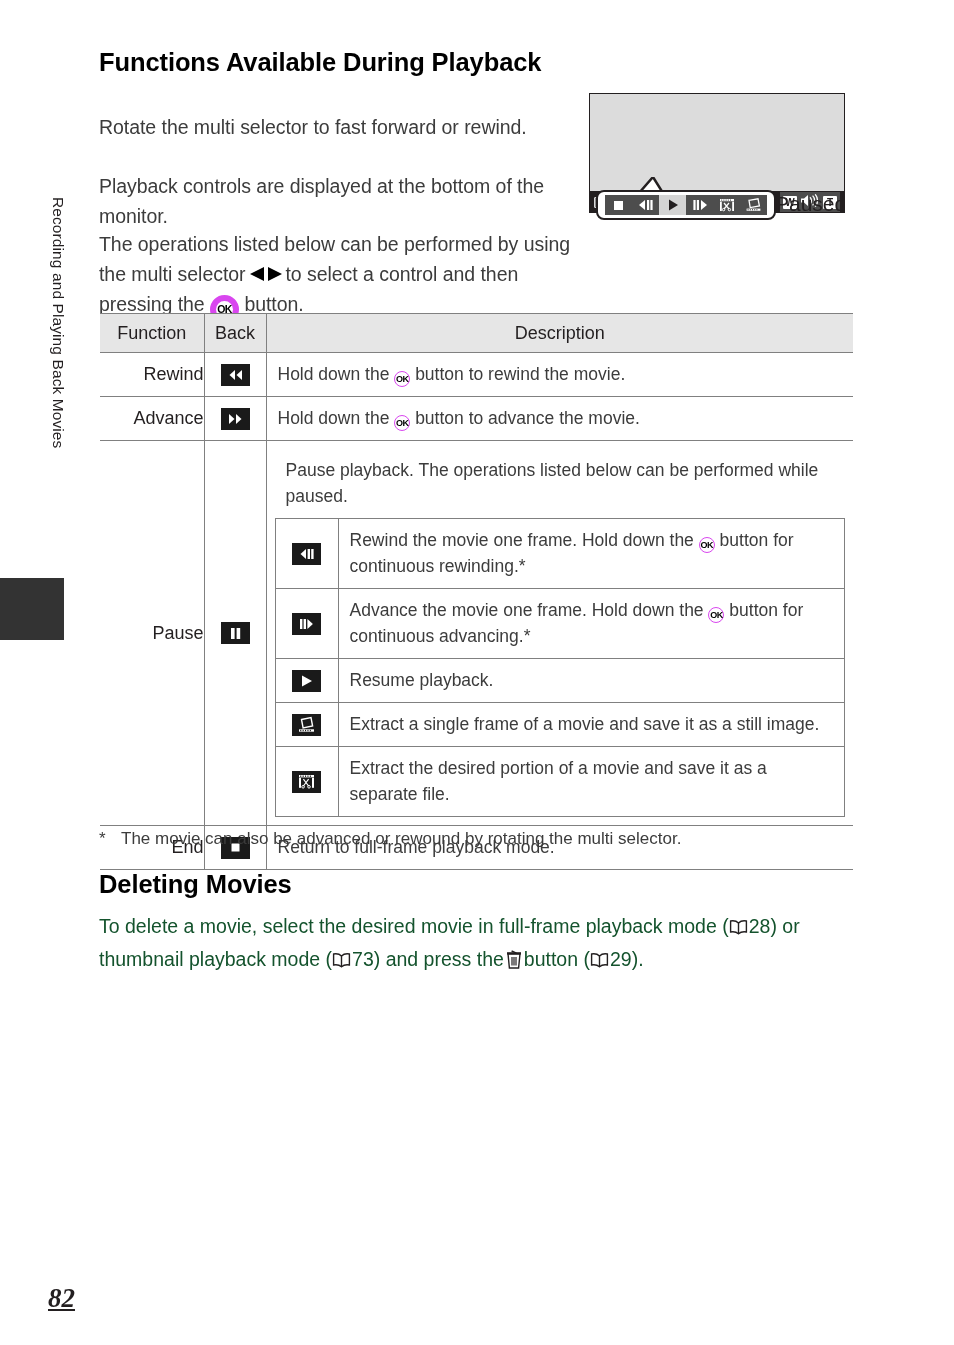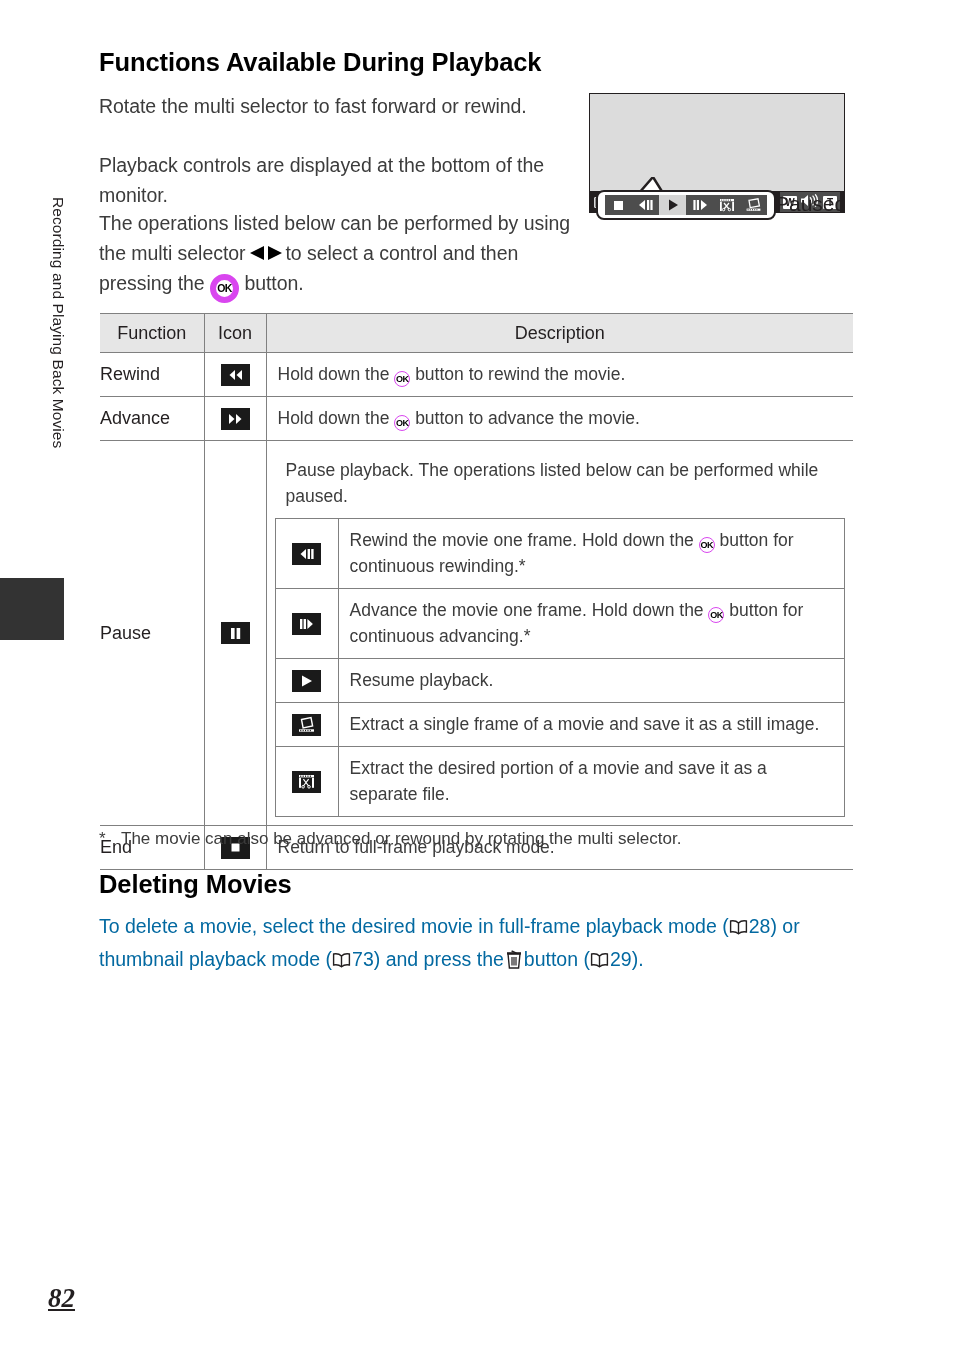--- a/index.html
+++ b/index.html
@@ -56,20 +56,21 @@
   }
   #title-functions { left: 99px; top: 48px; }
   #title-deleting  { left: 99px; top: 870px; }
 
   .para {
     position: absolute;
     font-size: 19.5px;
     line-height: 29.5px;
     color: #3c3c3c;
     letter-spacing: -0.05px;
+    margin-top: 21px;
   }
   #para-1 { left: 99px; top: 92px;  width: 470px; }
   #para-2 { left: 99px; top: 151px; width: 480px; }
   #para-3 { left: 99px; top: 209px; width: 480px; }
 
   #footnote {
     position: absolute;
     left: 99px;
     top: 827px;
     width: 760px;
@@ -81,21 +82,21 @@
     display: inline-block;
     width: 22px;
   }
   #deleting-body {
     position: absolute;
     left: 99px;
     top: 911px;
     width: 760px;
     font-size: 19.5px;
     line-height: 31px;
-    color: #0369a1;
+    color: #14532d;
   }
 
   
   .ok-btn {
     display: inline-block;
     width: 17px;
     height: 17px;
     border: 6px solid #d946ef;
     border-radius: 50%;
     font-size: 10.5px;
@@ -258,21 +259,21 @@
   #functions-table .hdr {
     background: #e6e6e6;
     text-align: center;
     height: 38px;
     color: #231f20;
     font-size: 18px;
   }
   .col-fn   { width: 104px; }
   .col-icon { width: 62px; }
   .cell-fn {
-    text-align: left;
+    text-align: right;
     color: #231f20;
     font-size: 18px;
     margin-top: 46px;
   }
   .cell-icon {
     text-align: center;
   }
   .cell-desc {
     padding: 8px 9px 9px 11px !important;
     line-height: 26px;
@@ -451,21 +452,21 @@
 
 <table id="functions-table">
   <colgroup>
     <col class="col-fn">
       <col class="col-icon">
       <col>
   </colgroup>
   <thead>
     <tr>
       <th class="hdr nb-left">Function</th>
-      <th class="hdr">Icon</th>
+      <th class="hdr">Back</th>
       <th class="hdr nb-right">Description</th>
     </tr>
   </thead>
   <tbody>
 
     <tr>
       <td class="cell-fn nb-left" style="height:38px">Rewind</td>
       <td class="cell-icon">
         <span class="chip">
           <svg width="29" height="22" viewBox="0 0 29 22">

